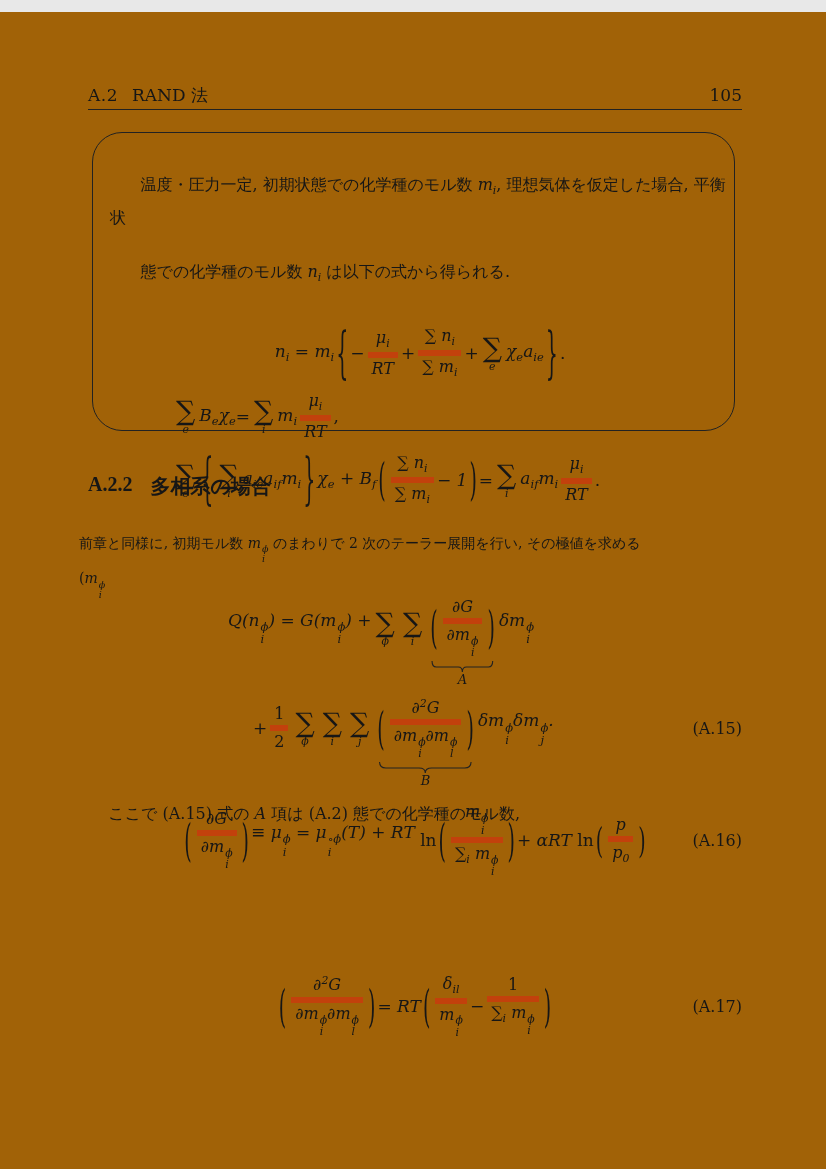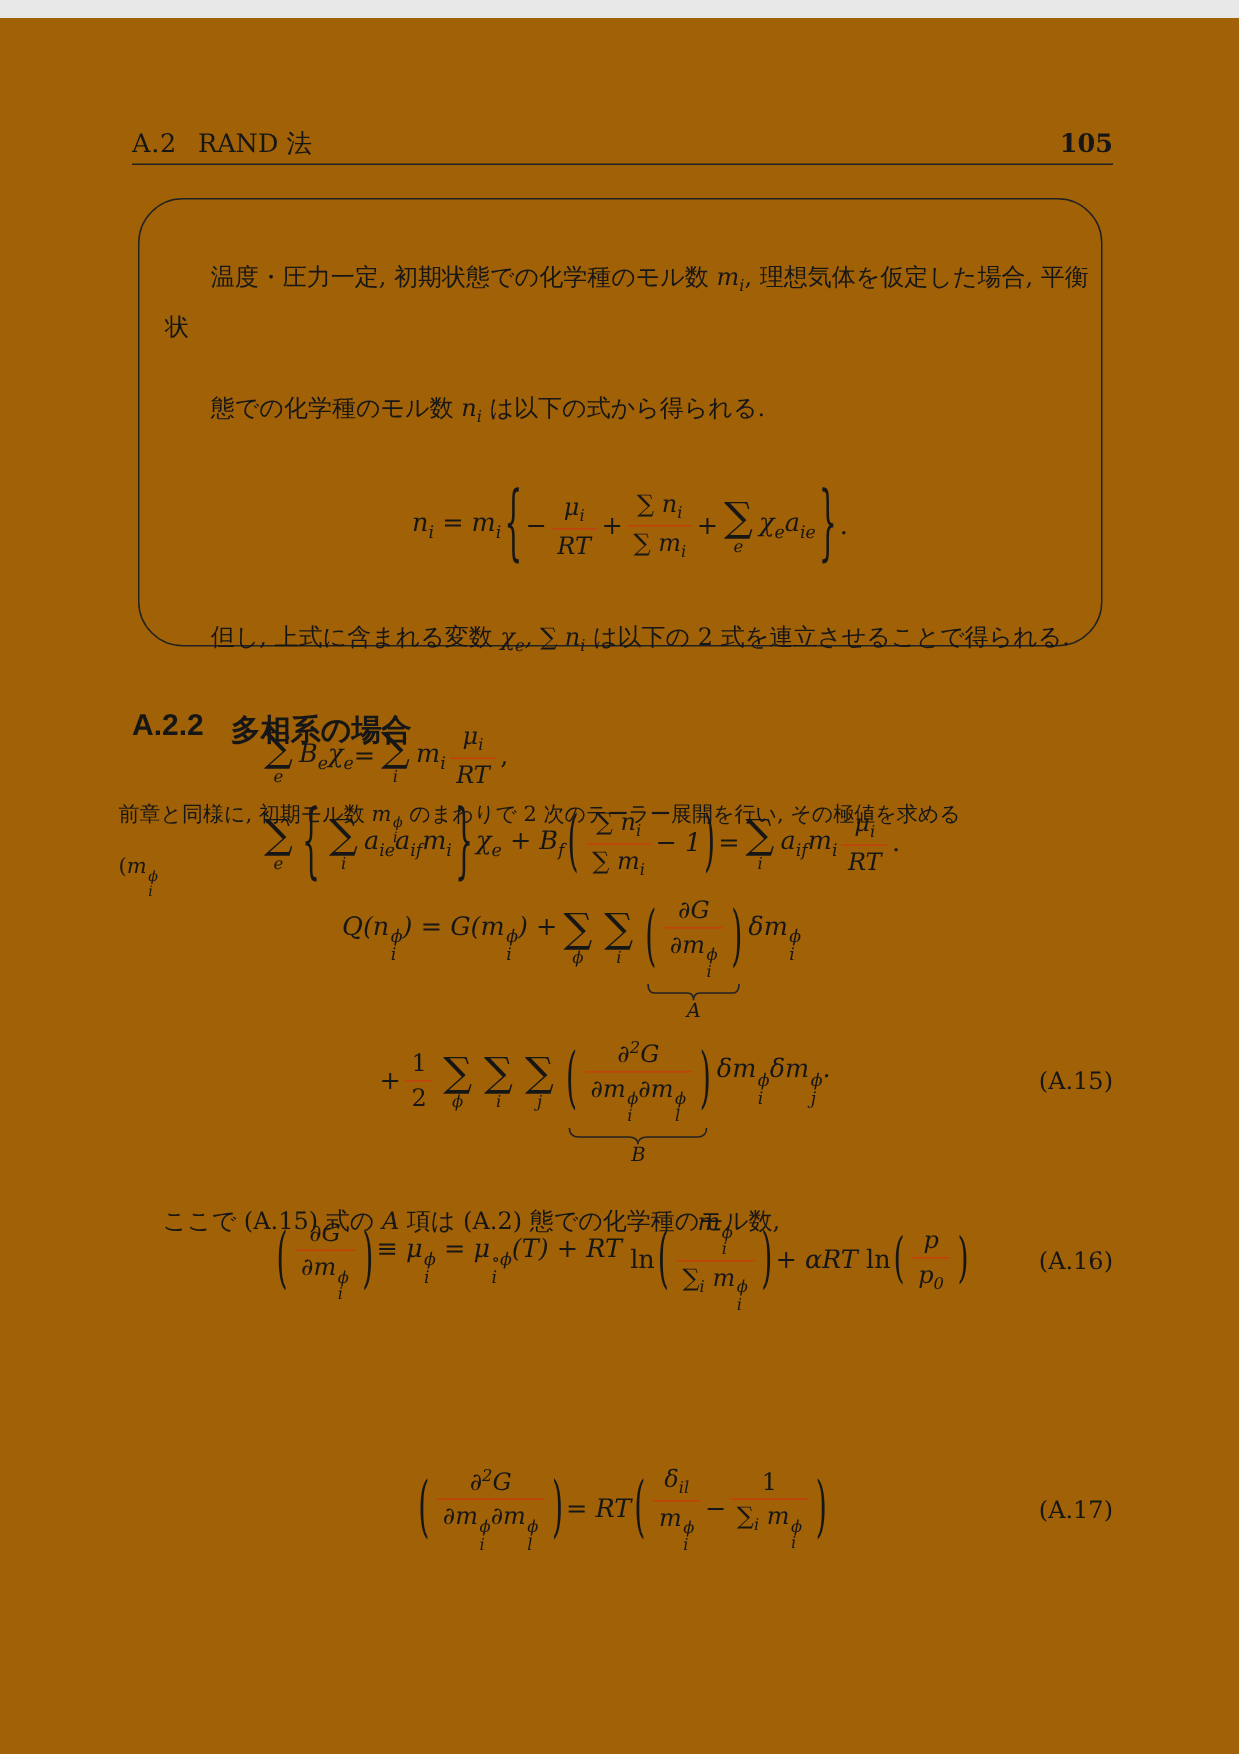--- a/index.html
+++ b/index.html
@@ -6,58 +6,58 @@
   #page{
     position:relative;width:826px;height:1169px;background:#a16207;
     font-family:"DejaVu Serif",serif;color:#161616;overflow:hidden;
     margin:12px auto;
   }
   
   .hdr{position:absolute;top:72px;left:88px;width:654px;display:flex;
        justify-content:space-between;align-items:baseline;font-size:17px;}
   .hdr .secno{letter-spacing:.5px;}
   .hdr .sectitle{margin-left:14px;}
-  .hdr .pgnum{font-weight:bold;}
+  .hdr .pgnum{font-weight:normal;}
   .hrule{position:absolute;top:97px;left:88px;width:654px;border-top:1.3px solid #222;}
   
   .rbox{position:absolute;top:120px;left:92px;width:643px;height:299px;
         border:1.3px solid #222;border-radius:30px;box-sizing:border-box;
         padding:11px 4px 0 17px;}
   .jpline{font-size:16px;line-height:27px;white-space:pre-wrap;}
   .m{font-family:"DejaVu Serif",serif;font-style:italic;}
   .up{font-style:normal;}
   sub,sup{font-size:68%;}
   .scripts{display:inline-flex;flex-direction:column;align-items:flex-start;
            vertical-align:-0.45em;font-size:68%;line-height:1.05;margin-left:1px;}
   .scripts .ssup{display:block;}
   .scripts .ssub{display:block;}
   
   .eqrow{display:flex;align-items:center;white-space:pre;font-size:17px;}
   .eqrow>*{flex:none;}
   .frac{display:inline-flex;flex-direction:column;align-items:center;
         vertical-align:middle;margin:0 3px;text-align:right;font-size:16px;}
   .frac .num,.frac .den{padding:1px 4px;line-height:1.25;}
-  .frac .den{border-top:1px solid #c2410c;}
+  .frac .den{border-top:6px solid #c2410c;}
   .sum{display:inline-flex;flex-direction:column;align-items:center;
        vertical-align:middle;margin:0 4px;font-style:normal;}
   .sum .op{font-size:27px;line-height:1;}
   .sum .lim{font-size:11px;line-height:1;margin-top:0px;font-style:italic;}
   .big{display:inline-block;font-style:normal;font-size:19px;
        transform:scaleY(2.35);margin:0 2px;line-height:1;}
   .big.x{transform:scaleY(2.9);}
   .big.s{transform:scaleY(1.9);}
   
   .ub{position:relative;display:inline-flex;align-items:center;margin:0 2px;}
   .ub .below{position:absolute;top:100%;left:3px;right:3px;display:flex;
              flex-direction:column;align-items:center;}
   .ub svg{display:block;width:100%;height:12px;}
   .ub .lbl{font-size:13px;font-style:italic;line-height:1;margin-top:1px;}
   .eqnum{position:absolute;right:0;font-style:normal;font-size:16px;}
   
-  .sec{position:absolute;top:461px;left:88px;font-family:Liberation Sans, sans-serif;
+  .sec{position:absolute;top:461px;left:88px;font-family:Liberation Serif, serif;
        font-weight:bold;font-size:20px;display:flex;gap:18px;}
   
   .para{position:absolute;top:517px;left:79px;width:660px;font-size:14px;line-height:29px;}
   .blk{position:absolute;left:88px;width:654px;}
   .eq15-l1{margin-left:140px;}
   .eq15-l2{margin-top:36px;margin-left:165px;position:relative;}
   .boxeq-center{justify-content:center;margin-top:7px;}
   .boxeq-left{padding-left:62px;margin-top:9px;}
   .eq-center{position:relative;justify-content:center;}
 </style>
@@ -96,23 +96,20 @@
       <span class="m">+</span>
       <span class="sum">
         <span class="op">∑</span>
         <span class="lim">e</span>
       </span>
       <span class="m">χ<sub>e</sub>a<sub>ie</sub></span>
       <span class="big x">}</span>
       <span class="m up">.</span>
     </div>
 
-    <div class="jpline" style="margin-top:8px">
-      <span class="jp">但し, 上式に含まれる変数 </span><span class="m">χ<sub>e</sub>, ∑ n<sub>i</sub></span><span class="jp"> は以下の 2 式を連立させることで得られる.</span>
-    </div>
 
     <div class="eqrow boxeq-left">
       <span class="sum">
         <span class="op">∑</span>
         <span class="lim">e</span>
       </span>
       <span class="m">B<sub>e</sub>χ<sub>e</sub></span>
       <span class="m">=</span>
       <span class="sum">
         <span class="op">∑</span>

